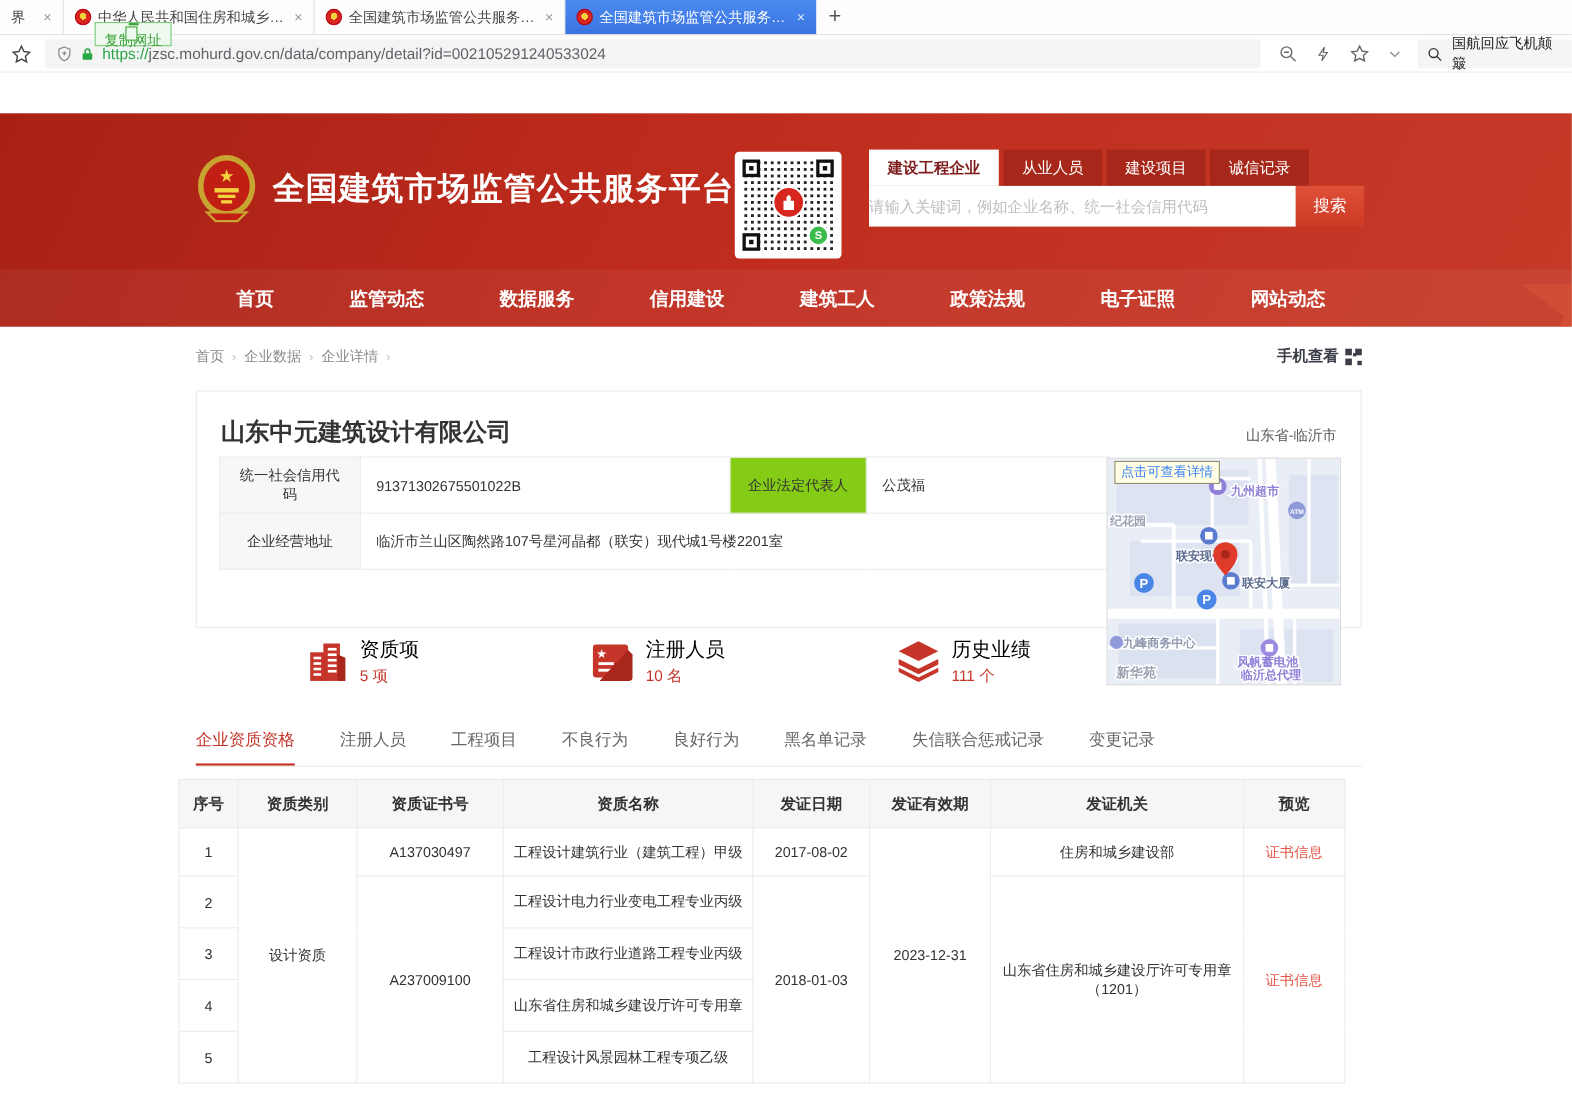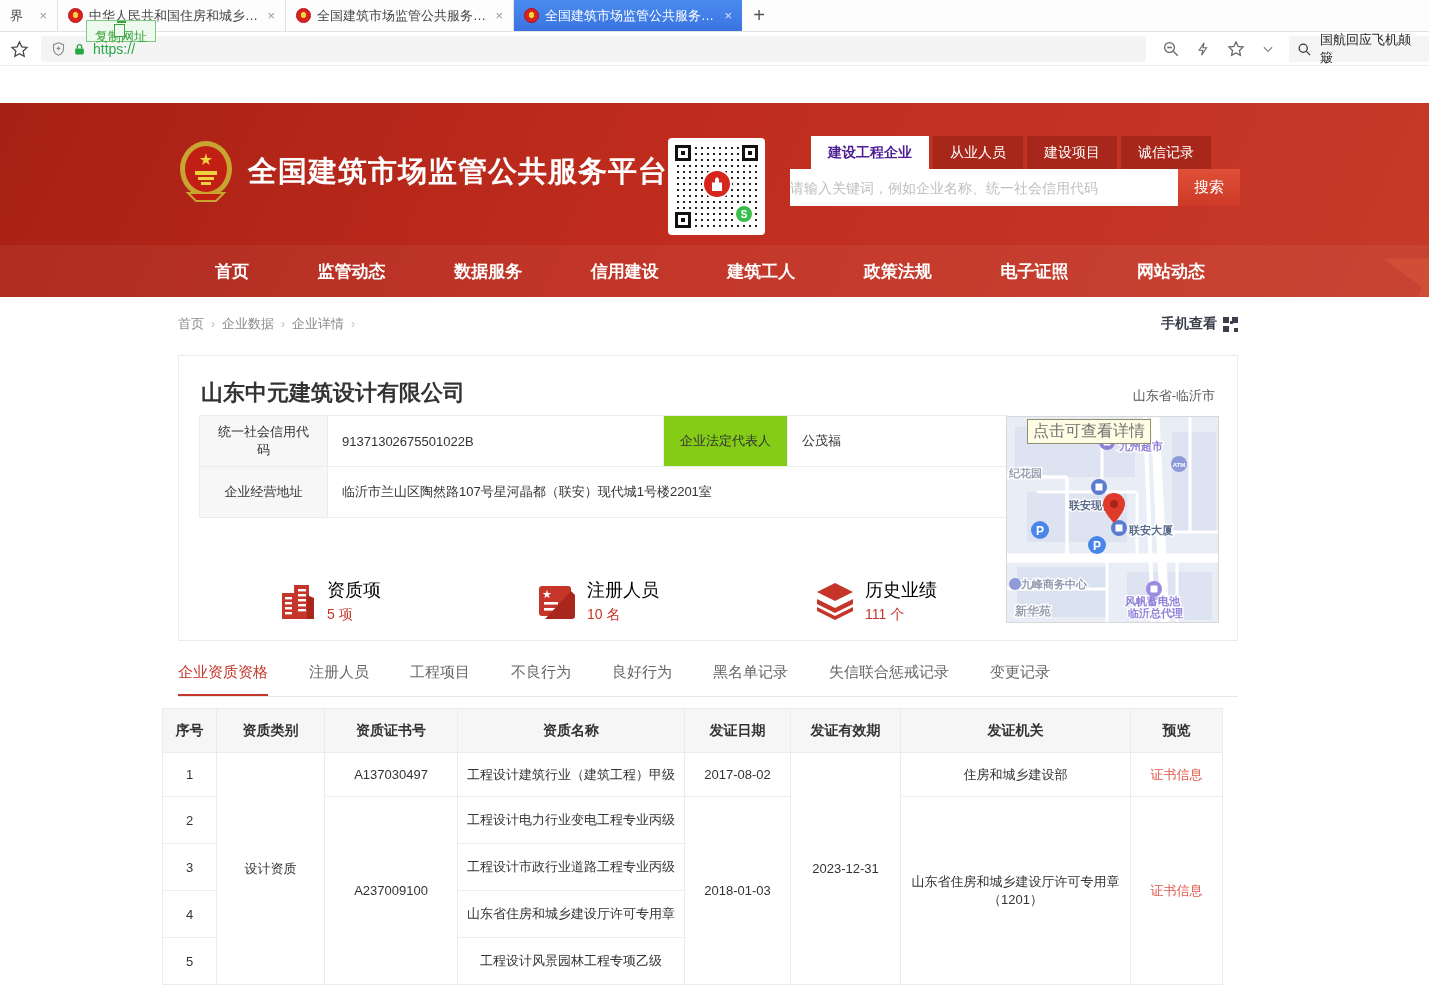--- a/index.html
+++ b/index.html
@@ -60,21 +60,21 @@
   .qr-center { position:absolute; left:27px; top:24px; width:30px; height:30px; border-radius:50%;
                background:#d7261d; border:2px solid #fff; display:flex;align-items:center;justify-content:center;}
   .qr-center:after{ content:""; width:10px; height:14px; background:#fff;
                     clip-path:polygon(0 100%,0 40%,30% 40%,30% 15%,50% 0,70% 15%,70% 40%,100% 40%,100% 100%);}
   .qr-wechat { position:absolute; right:4px; bottom:4px; width:20px; height:20px; border-radius:50%;
                background:#3bbd4e; border:2px solid #fff; display:flex;align-items:center;justify-content:center;
                color:#fff; font-size:10px; font-weight:bold;}
   .searchmod { position:absolute; left:612px; top:33px; width:450px; }
   .stabs { display:flex; gap:4px; }
   .stab { height:33px; line-height:33px; padding:0 17px; background:#a7281a; color:#fff; font-size:14px; }
-  .stab.on { background:#fff; color:#4c1d95; font-weight:bold;margin-left:21px; }
+  .stab.on { background:#fff; color:#7f1d1d; font-weight:bold; }
   .srow { display:flex; }
   .sinput { width:388px; height:37px; border:none; background:#fff; padding:0 0; font-size:14px; color:#333;
             font-family:"Liberation Sans",sans-serif; outline:none;}
   .sinput::placeholder { color:#bfbfbf; }
   .sbtn { width:62px; height:37px; border:none; background:linear-gradient(180deg,#df5038,#cd3a27);
           color:#fff; font-size:15px; font-family:"Liberation Sans",sans-serif; }
   .navband { position:absolute; left:0; top:142px; width:1429px; height:52px; background:rgba(255,255,255,0.05);}
   .nav-inner { position:absolute; left:215px; top:142px; width:990px; height:52px; display:flex;
                align-items:center; justify-content:space-between; }
   .nav-item { color:#fff; font-size:17px; font-weight:bold; }
@@ -85,40 +85,40 @@
   .crumb-sep { font-size:12px; color:#c0c0c0; margin:0 7px; }
   .mobile-view { margin-left:auto; display:flex; align-items:center; gap:6px; font-size:14px; color:#3c3e49; font-weight:bold;}
   .qr-micro { width:15px; height:15px; position:relative; background:
       linear-gradient(#3c3e49,#3c3e49) 0 0/6px 6px no-repeat,
       linear-gradient(#3c3e49,#3c3e49) 100% 0/6px 6px no-repeat,
       linear-gradient(#3c3e49,#3c3e49) 0 100%/6px 6px no-repeat,
       linear-gradient(#3c3e49,#3c3e49) 100% 100%/4px 4px no-repeat,
       linear-gradient(#3c3e49,#3c3e49) 60% 40%/3px 3px no-repeat; }
 
   
-  .card { position:absolute; top:355px; left:178px; width:1060px; height:286px; background:#fff;
+  .card { position:absolute; top:355px; left:178px; width:1060px; height:216px; background:#fff;
           border:1px solid #ebebeb; }
   .cname-row { display:flex; align-items:baseline; padding:22px 22px 14px 22px; }
   .cname { font-size:22px; font-weight:bold; color:#333; }
   .cregion { margin-left:auto; font-size:13px; color:#555; }
   .info-table { position:absolute; left:20px; top:45px; width:810px; border-collapse:collapse;margin-top:14px; }
   .info-table td { border:1px solid #ececec; font-size:13px; color:#333; height:51px; padding:0 14px; }
   .info-table td.lab { background:#f7f7f7; width:128px; text-align:center; color:#333; }
   .info-table td.lab2 { background:#84cc16; width:124px; text-align:center; }
   .info-table td.val1 { width:336px; }
   .stats { position:absolute; left:20px; top:222px; width:810px; display:flex; justify-content:space-between;
            padding:0 72px 0 80px; }
   .stat { display:flex; align-items:center; gap:10px; }
   .stat-txt .sl { font-size:18px; color:#000000; }
   .stat-txt .sv { font-size:14px; color:#c5352a; margin-top:4px; }
 
   
   .mapbox { position:absolute; right:18px; top:60px; width:213px; height:207px; border:1px solid #d8d8d8; }
-  .map-tip { position:absolute; left:20px; top:2px; z-index:5; background:#fffee4; border:1px solid #8f8f74;
-             font-size:16px; color:#737373; padding:1px 5px; }
+  .map-tip { position:absolute; left:6px; top:2px; z-index:5; background:#fffee4; border:1px solid #8f8f74;
+             font-size:12px; color:#3b82f6; padding:1px 5px; }
 
   
   .dtabs { position:absolute; top:663px; left:178px; width:1060px; height:34px; border-bottom:1px solid #e8e8e8;
            display:flex; gap:41px; }
   .dtab { font-size:15px; color:#666; padding-bottom:12px; }
   .dtab.on { color:#c5352a; border-bottom:2px solid #c5352a; }
 
   
   .qtable { position:absolute; top:708px; left:162px; width:1060px; border-collapse:collapse; table-layout:fixed;}
   .qtable th { background:#f6f6f6; border:1px solid #ececec; font-size:14px; color:#333; height:44px; font-weight:bold;}
@@ -171,20 +171,21 @@
             <path d="M12 8v6M9 11h6"></path>
           </svg>
       </span>
       <span>
         <svg class="licon" width="13" height="15" viewBox="0 0 24 24">
           <rect x="4" y="10" width="16" height="11" rx="2" fill="#27a744"></rect>
           <path d="M8 10V7a4 4 0 018 0v3" fill="none" stroke="#27a744" stroke-width="2.6"></path>
           </svg>
       </span>
       <span class="url-https">https://</span>
+      <span class="url-rest" style="margin-left:-7px;">jzsc.mohurd.gov.cn/data/company/detail?id=002105291240533024</span>
     </div>
     <div class="tool-icons">
       <span>
         <svg class="licon" width="18" height="18" viewBox="0 0 24 24" fill="none" stroke="#666" stroke-width="1.7">
           <circle cx="10" cy="10" r="6.5"></circle>
             <path d="M15 15l6 6M7 10h6"></path>
           </svg>
       </span>
       <span>
         <svg class="licon" width="15" height="18" viewBox="0 0 24 24" fill="none" stroke="#666" stroke-width="1.7">

